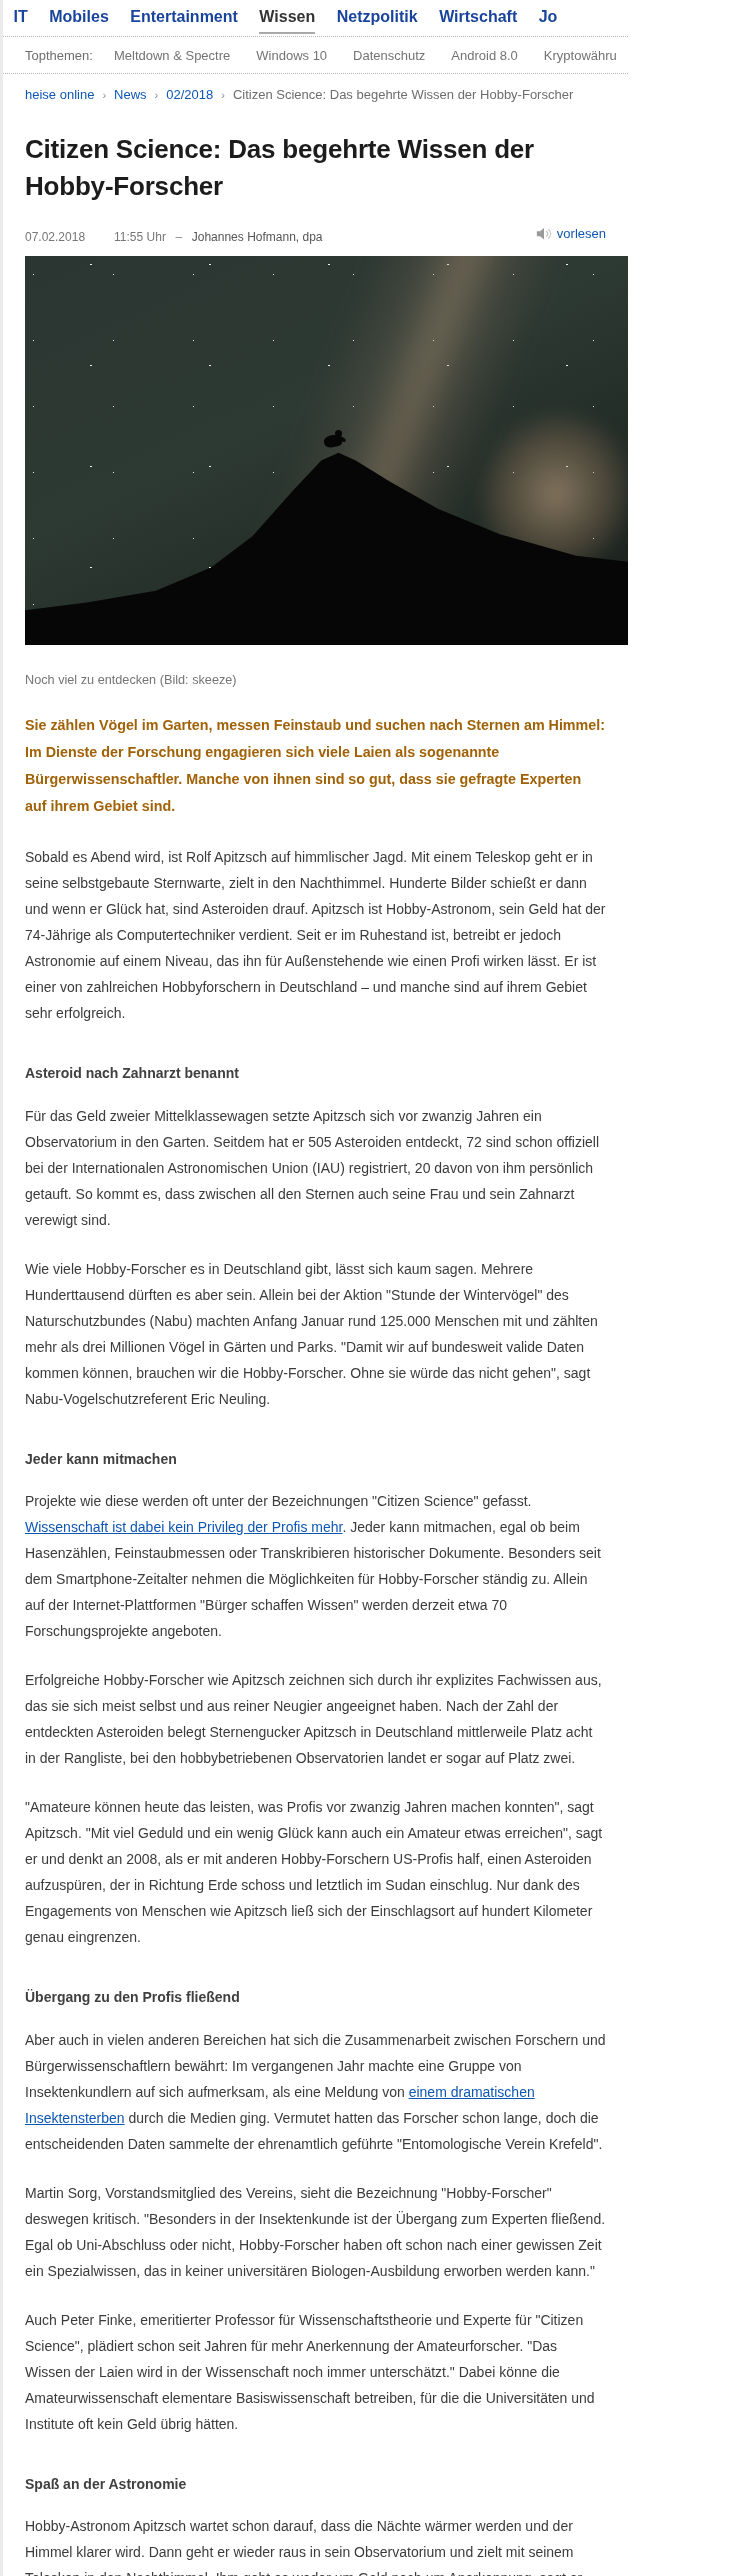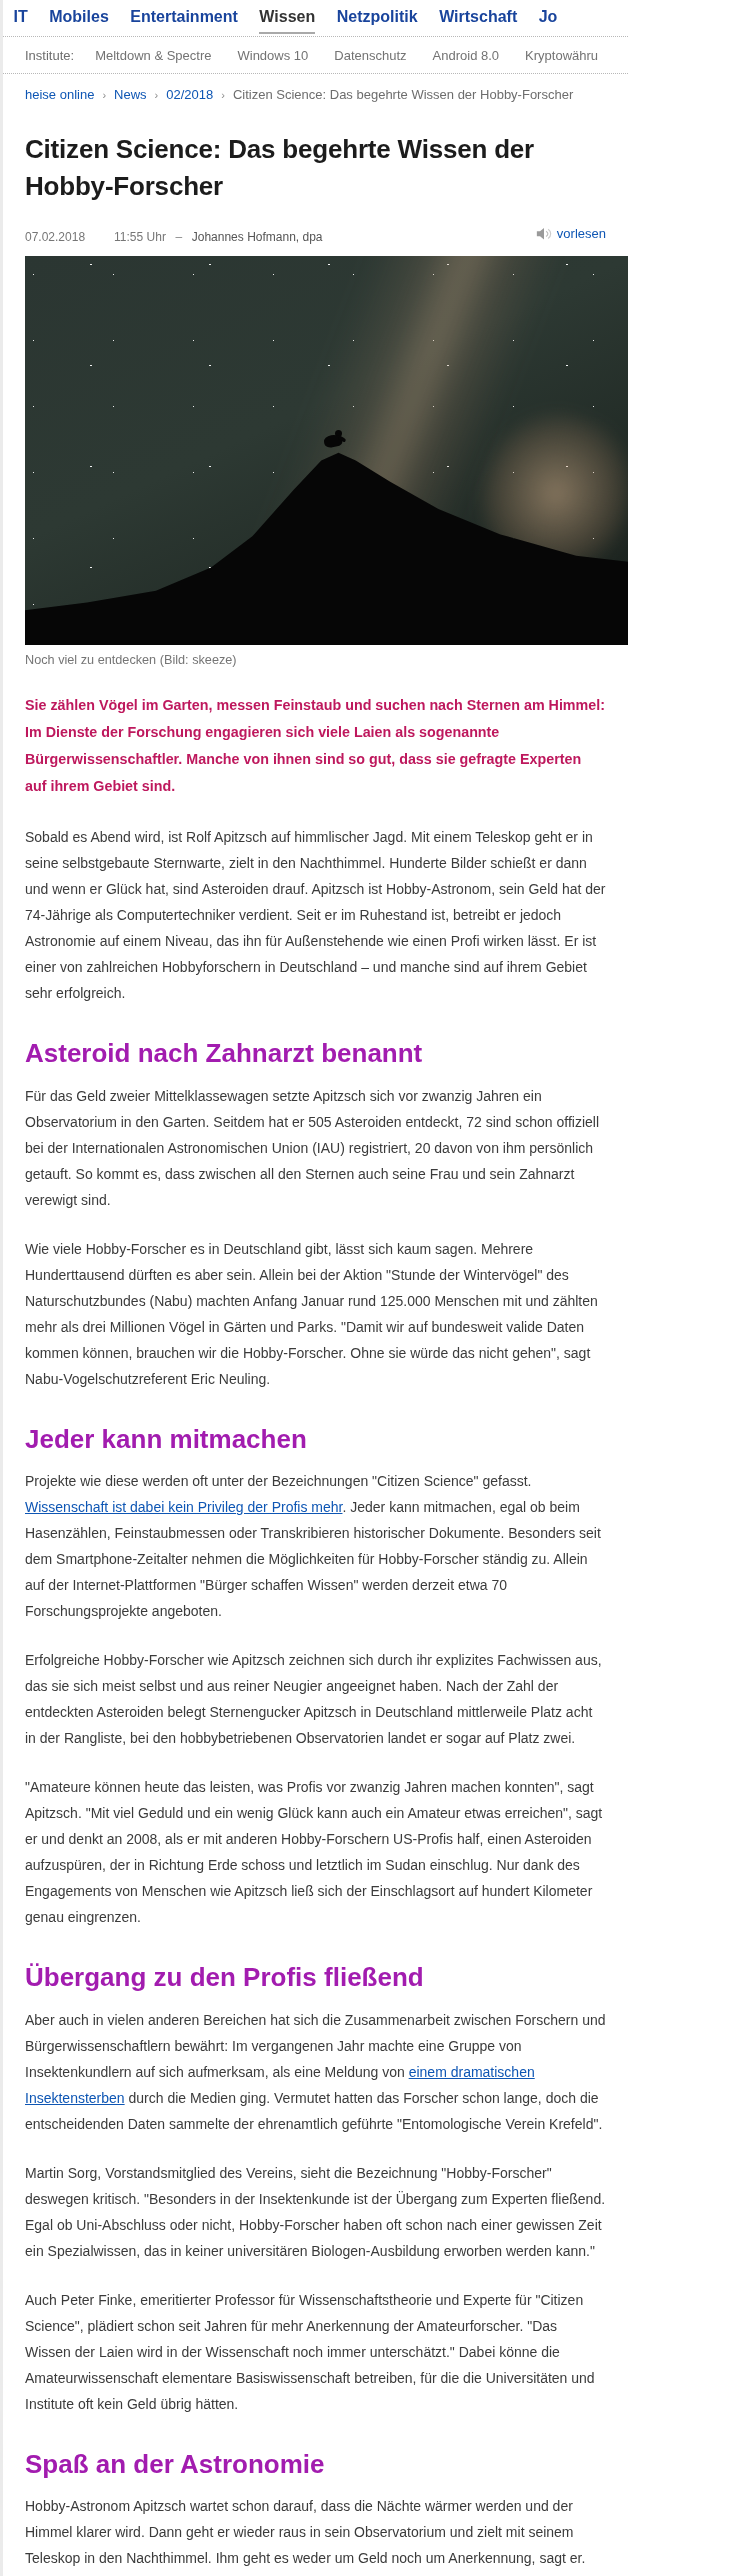--- a/index.html
+++ b/index.html
@@ -108,50 +108,50 @@
     position: absolute; inset: 0; background: #060606;
     clip-path: polygon(0 100%, 0 91%, 9% 89%, 19% 86%, 27% 80%, 33% 72%, 39% 60%,
       43% 52.5%, 45.5% 50.5%, 48% 52.5%, 53% 58%, 60% 65%, 69% 71.5%, 80% 77%,
       100% 81%, 100% 100%);
   }
   .person { position: absolute; left: 43.1%; top: 44.6%; width: 25.5px; height: 22px; }
   .person .head { position: absolute; left: 12.7px; top: 0; width: 7.2px; height: 7.2px; border-radius: 50%; background: #060606; }
   .person .body { position: absolute; left: 2.4px; top: 5.6px; width: 18.3px; height: 12px; background: #060606; border-radius: 50% 60% 35% 45%; transform: rotate(-10deg); }
   .person .arm { position: absolute; left: 16px; top: 7.2px; width: 8px; height: 4px; background: #060606; border-radius: 40%; transform: rotate(32deg); }
 
-  .photo-caption { font-size: 12.7px; color: #757575; margin-top: 8px; }
+  .photo-caption { font-size: 12.7px; color: #757575; margin-top: 28px; }
 
   
   .lede {
-    font-size: 14.3px; line-height: 27px; font-weight: 700; color: #be185d;
+    font-size: 14.3px; line-height: 27px; font-weight: 700; color: #a16207;
     margin-top: 25px; margin-bottom: 24px;
   }
   .article-body p {
     font-size: 14px; line-height: 26px; color: #3b3b3b;
     margin: 0 0 23px 0;
   }
   .article-body h2 {
-    font-size: 26px; line-height: 24px; font-weight: 700; color: #a21caf;
+    font-size: 14px; line-height: 24px; font-weight: 700; color: #404040;
     margin: 35px 0 17.5px 0;
   }
   .inline-link { color: #0e56b4; text-decoration: underline; cursor: pointer; }
   .seg-italic { font-style: italic; }
 </style>
 </head>
 <body>
 
 <div class="left-strip"></div>
 
 <div class="page">
 
   <nav class="topnav"><a class="nav-item">IT</a><a class="nav-item">Mobiles</a><a class="nav-item">Entertainment</a><a class="nav-item active">Wissen</a><a class="nav-item">Netzpolitik</a><a class="nav-item">Wirtschaft</a><a class="nav-item">Jo</a></nav>
   <div class="rule-dotted rule-1"></div>
 
   <div class="topthemen">
-    <span class="topthemen-label">Institute:</span><span id="topthemen-links"><a class="topic-link">Meltdown &amp; Spectre</a><a class="topic-link">Windows 10</a><a class="topic-link">Datenschutz</a><a class="topic-link">Android 8.0</a><a class="topic-link">Kryptowähru</a></span>
+    <span class="topthemen-label">Topthemen:</span><span id="topthemen-links"><a class="topic-link">Meltdown &amp; Spectre</a><a class="topic-link">Windows 10</a><a class="topic-link">Datenschutz</a><a class="topic-link">Android 8.0</a><a class="topic-link">Kryptowähru</a></span>
   </div>
   <div class="rule-dotted"></div>
 
   <div class="breadcrumb" id="breadcrumb"><a class="crumb-link">heise online</a><span class="crumb-sep">›</span><a class="crumb-link">News</a><span class="crumb-sep">›</span><a class="crumb-link">02/2018</a><span class="crumb-sep">›</span><span class="crumb-current">Citizen Science: Das begehrte Wissen der Hobby-Forscher</span></div>
 
   <article class="article">
     <h1 class="article-title">Citizen Science: Das begehrte Wissen der Hobby-Forscher</h1>
 
     <div class="meta-row">
       <div class="meta-left">

